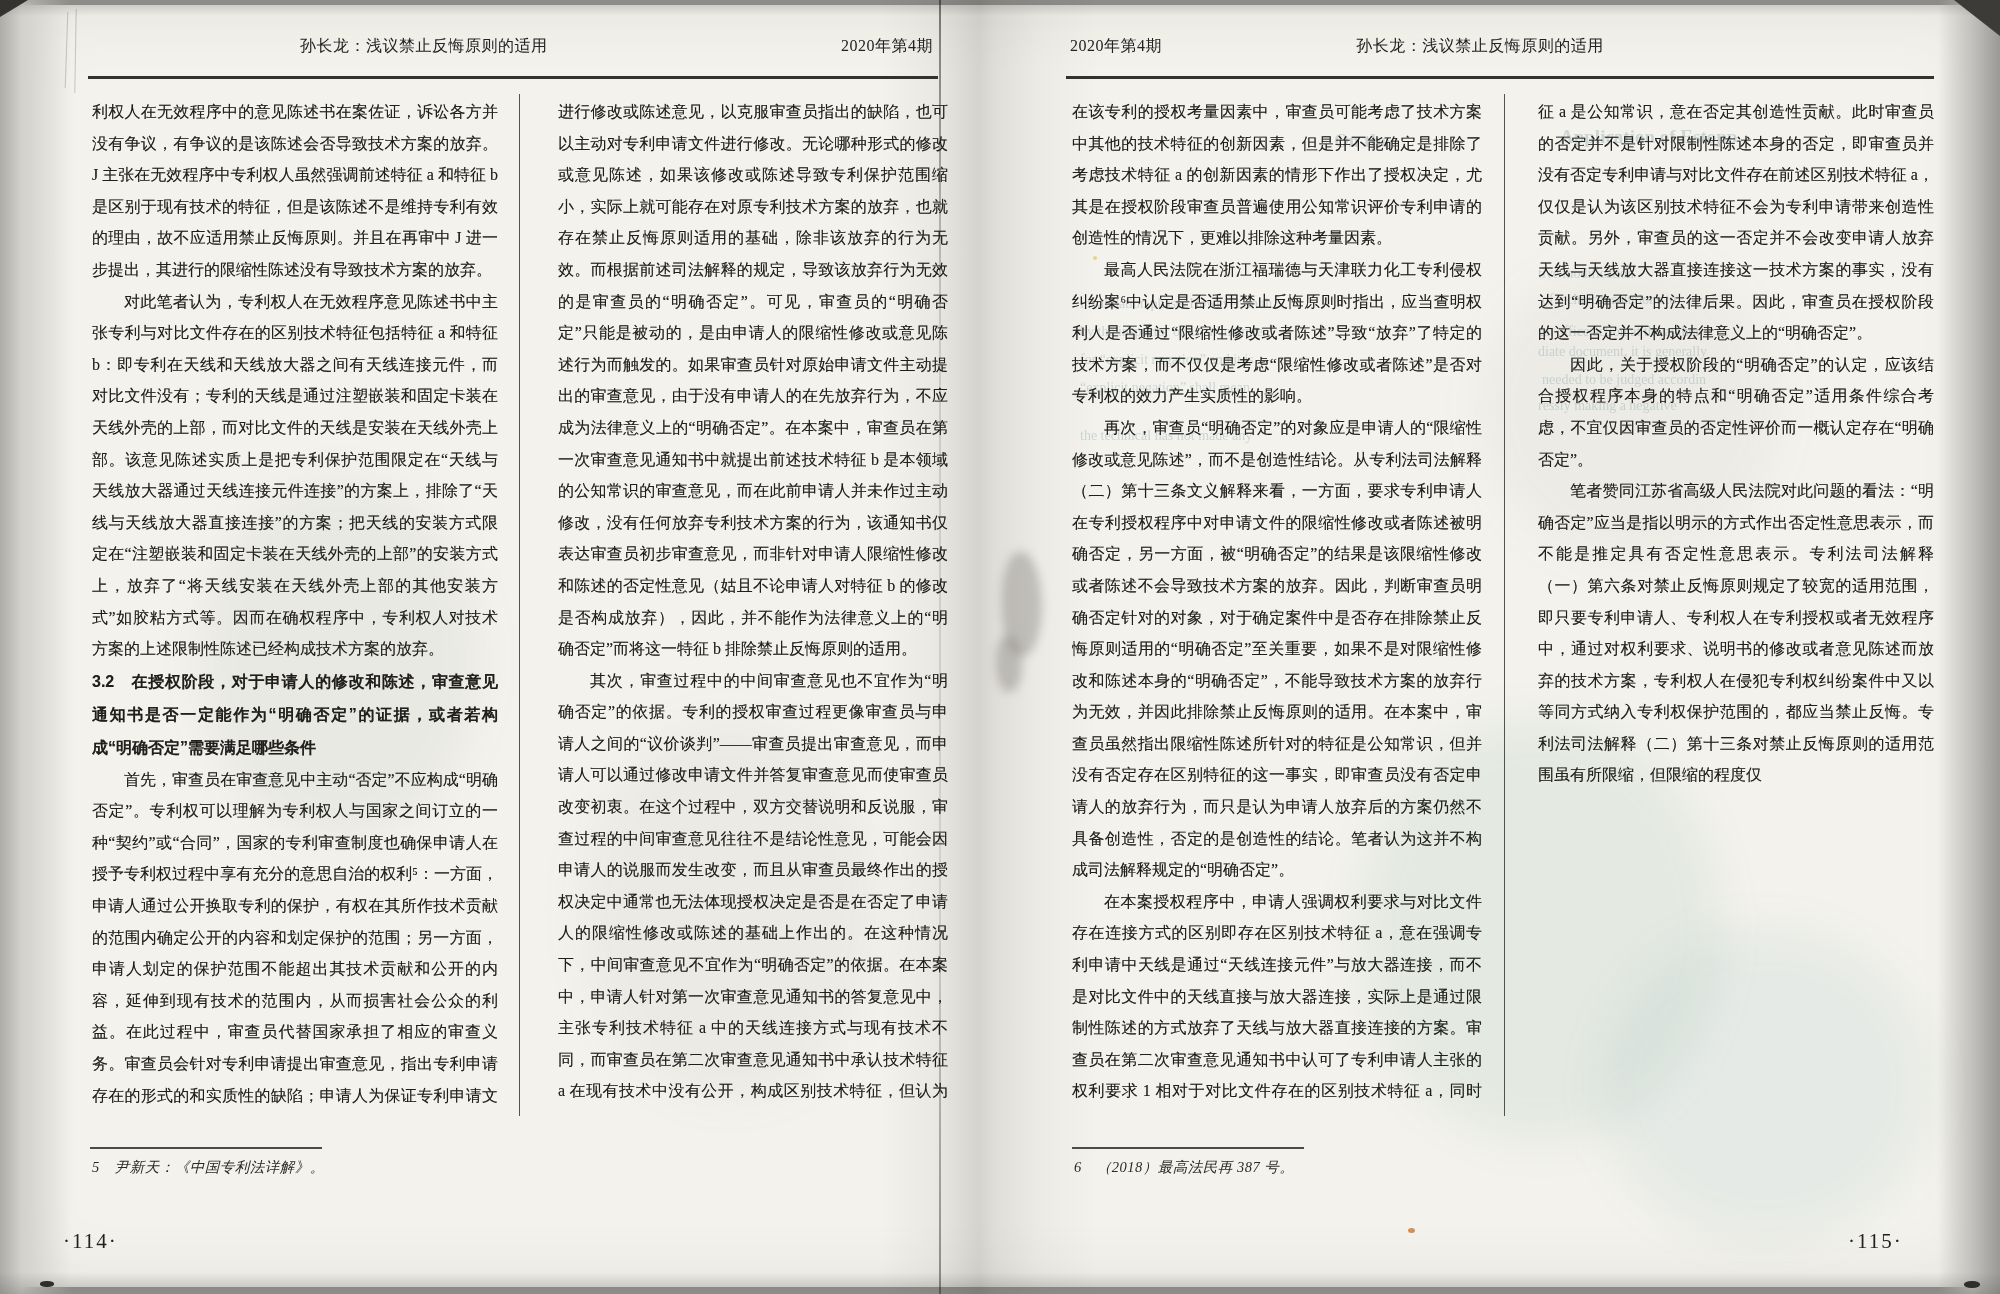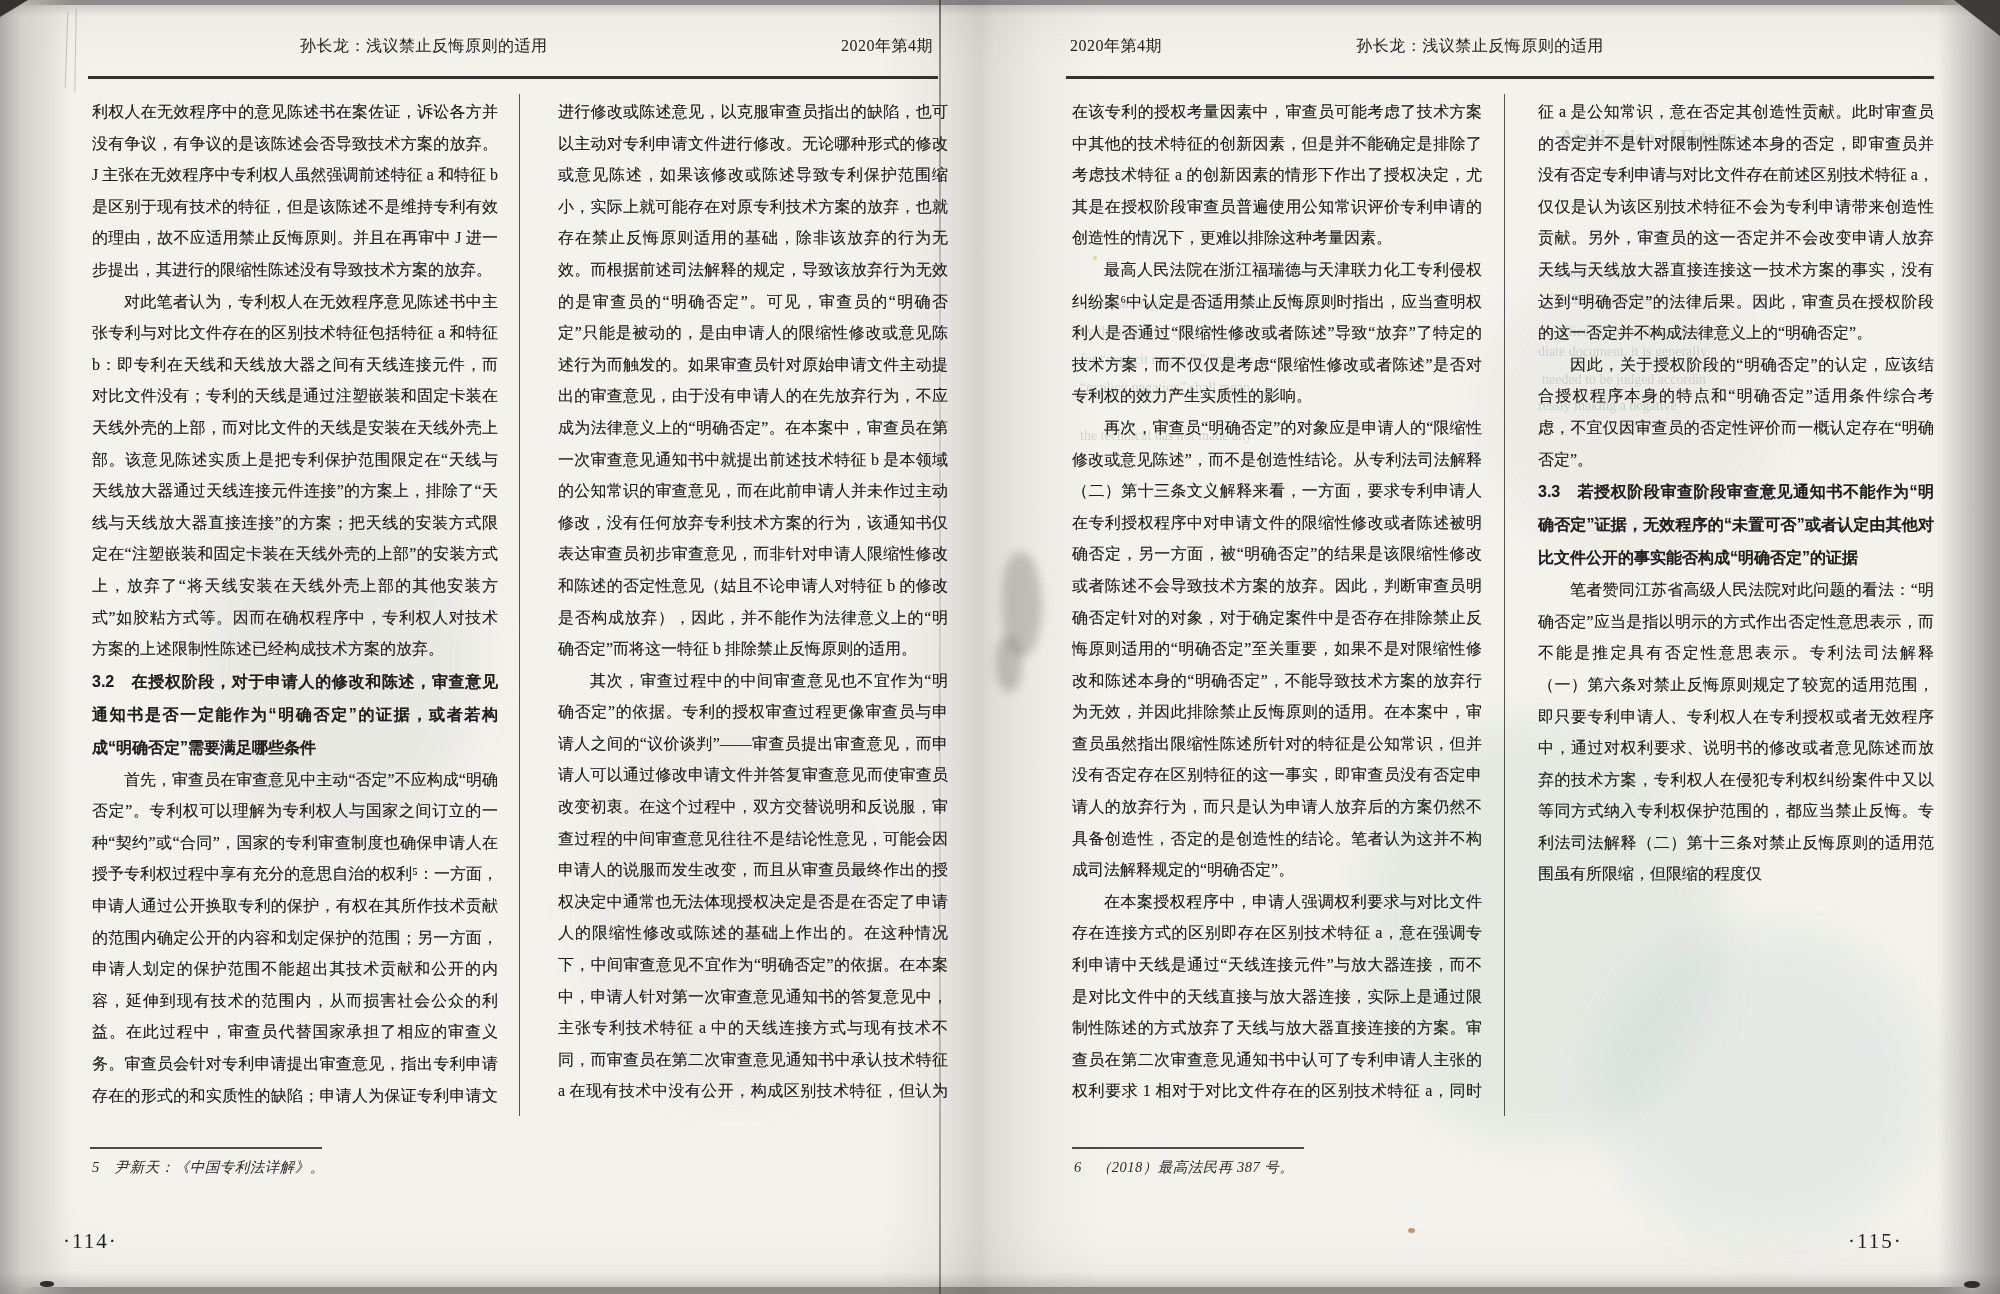--- a/index.html
+++ b/index.html
@@ -125,21 +125,20 @@
     <div class="col" style="left:1072px;width:410px;">
         <p class="para cont">在该专利的授权考量因素中，审查员可能考虑了技术方案中其他的技术特征的创新因素，但是并不能确定是排除了考虑技术特征 a 的创新因素的情形下作出了授权决定，尤其是在授权阶段审查员普遍使用公知常识评价专利申请的创造性的情况下，更难以排除这种考量因素。</p>
         <p class="para">最高人民法院在浙江福瑞德与天津联力化工专利侵权纠纷案⁶中认定是否适用禁止反悔原则时指出，应当查明权利人是否通过“限缩性修改或者陈述”导致“放弃”了特定的技术方案，而不仅仅是考虑“限缩性修改或者陈述”是否对专利权的效力产生实质性的影响。</p>
         <p class="para">再次，审查员“明确否定”的对象应是申请人的“限缩性修改或意见陈述”，而不是创造性结论。从专利法司法解释（二）第十三条文义解释来看，一方面，要求专利申请人在专利授权程序中对申请文件的限缩性修改或者陈述被明确否定，另一方面，被“明确否定”的结果是该限缩性修改或者陈述不会导致技术方案的放弃。因此，判断审查员明确否定针对的对象，对于确定案件中是否存在排除禁止反悔原则适用的“明确否定”至关重要，如果不是对限缩性修改和陈述本身的“明确否定”，不能导致技术方案的放弃行为无效，并因此排除禁止反悔原则的适用。在本案中，审查员虽然指出限缩性陈述所针对的特征是公知常识，但并没有否定存在区别特征的这一事实，即审查员没有否定申请人的放弃行为，而只是认为申请人放弃后的方案仍然不具备创造性，否定的是创造性的结论。笔者认为这并不构成司法解释规定的“明确否定”。</p>
         <p class="para">在本案授权程序中，申请人强调权利要求与对比文件存在连接方式的区别即存在区别技术特征 a，意在强调专利申请中天线是通过“天线连接元件”与放大器连接，而不是对比文件中的天线直接与放大器连接，实际上是通过限制性陈述的方式放弃了天线与放大器直接连接的方案。审查员在第二次审查意见通知书中认可了专利申请人主张的权利要求 1 相对于对比文件存在的区别技术特征 a，同时认为该区别技术特</p>
       </div>
     <div class="divider" style="left:1504px;"></div>
     <div class="col" style="left:1538px;width:396px;">
         <p class="para cont">征 a 是公知常识，意在否定其创造性贡献。此时审查员的否定并不是针对限制性陈述本身的否定，即审查员并没有否定专利申请与对比文件存在前述区别技术特征 a，仅仅是认为该区别技术特征不会为专利申请带来创造性贡献。另外，审查员的这一否定并不会改变申请人放弃天线与天线放大器直接连接这一技术方案的事实，没有达到“明确否定”的法律后果。因此，审查员在授权阶段的这一否定并不构成法律意义上的“明确否定”。</p>
         <p class="para">因此，关于授权阶段的“明确否定”的认定，应该结合授权程序本身的特点和“明确否定”适用条件综合考虑，不宜仅因审查员的否定性评价而一概认定存在“明确否定”。</p>
-        <h3 class="heading">3.3　若授权阶段审查阶段审查意见通知书不能作为“明确否定”证据，无效程序的“未置可否”或者认定由其他对比文件公开的事实能否构成“明确否定”的证据</h3>
         <p class="para">笔者赞同江苏省高级人民法院对此问题的看法：“明确否定”应当是指以明示的方式作出否定性意思表示，而不能是推定具有否定性意思表示。专利法司法解释（一）第六条对禁止反悔原则规定了较宽的适用范围，即只要专利申请人、专利权人在专利授权或者无效程序中，通过对权利要求、说明书的修改或者意见陈述而放弃的技术方案，专利权人在侵犯专利权纠纷案件中又以等同方式纳入专利权保护范围的，都应当禁止反悔。专利法司法解释（二）第十三条对禁止反悔原则的适用范围虽有所限缩，但限缩的程度仅</p>
       </div>
 
     <div class="footrule" style="left:1072px;"></div>
     <div class="footnote" style="left:1074px;">6　（2018）最高法民再 387 号。</div>
     <div class="pagenum" style="left:1848px;">·115·</div>
   </section>
 </div>
 
 </body></html>

